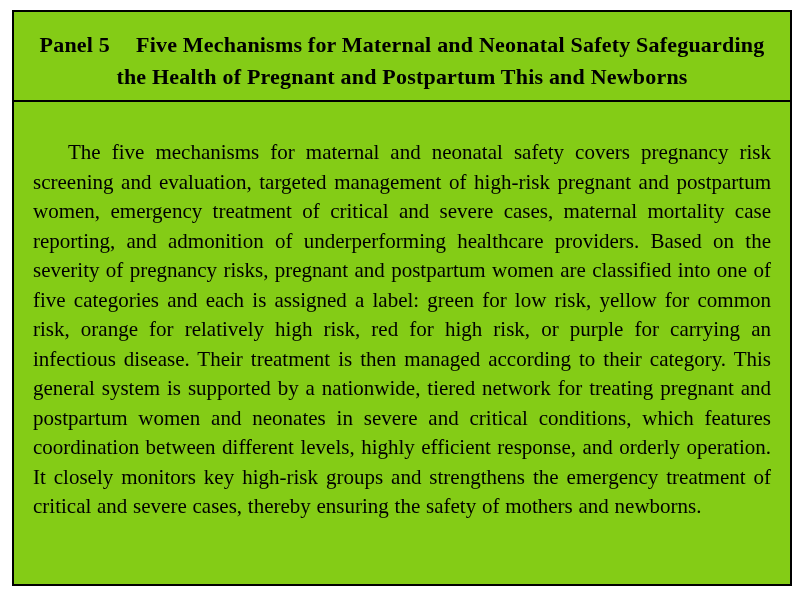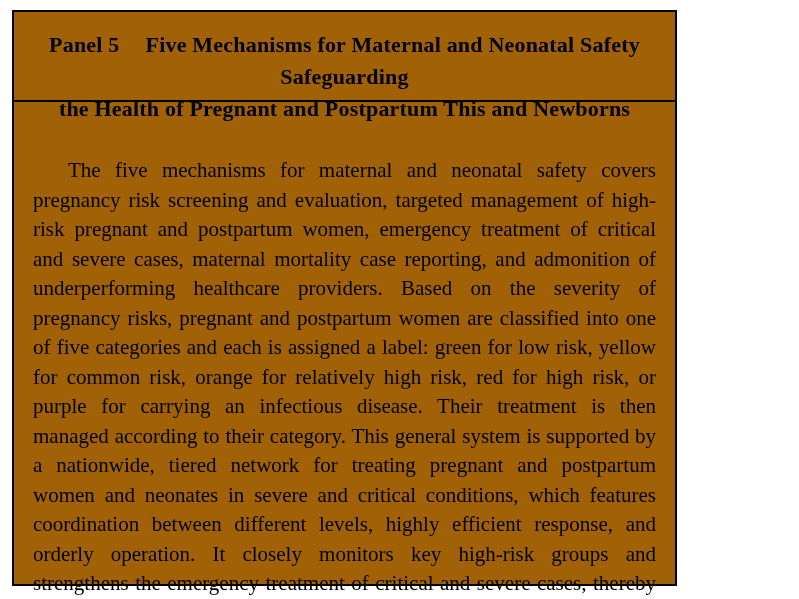--- a/index.html
+++ b/index.html
@@ -12,45 +12,44 @@
     height: 599px;
     position: relative;
     font-family: "Liberation Serif", "DejaVu Serif", serif;
     color: #000000;
     overflow: hidden;
   }
   .panel {
     position: absolute;
     left: 12px;
     top: 10px;
-    width: 665px;
+    width: 780px;
     height: 576px;
     border: 2px solid #000000;
     box-sizing: border-box;
-    background: #a16207;
+    background: #84cc16;
   }
   .panel-title {
     box-sizing: border-box;
     height: 90px;
     border-bottom: 2px solid #000000;
     text-align: center;
     font-weight: bold;
     font-size: 22px;
     line-height: 32px;
     padding-top: 17px;
     letter-spacing: 0.2px;
   }
   .title-gap {
     display: inline-block;
     width: 26px;
   }
   .panel-body {
     box-sizing: border-box;
     padding: 36px 19px 0 19px;
-    margin-top: 18px;
   }
   .body-paragraph {
     margin: 0;
     font-size: 21px;
     line-height: 29.5px;
     text-align: justify;
     text-indent: 35px;
     word-spacing: 0.5px;
   }
 </style>

